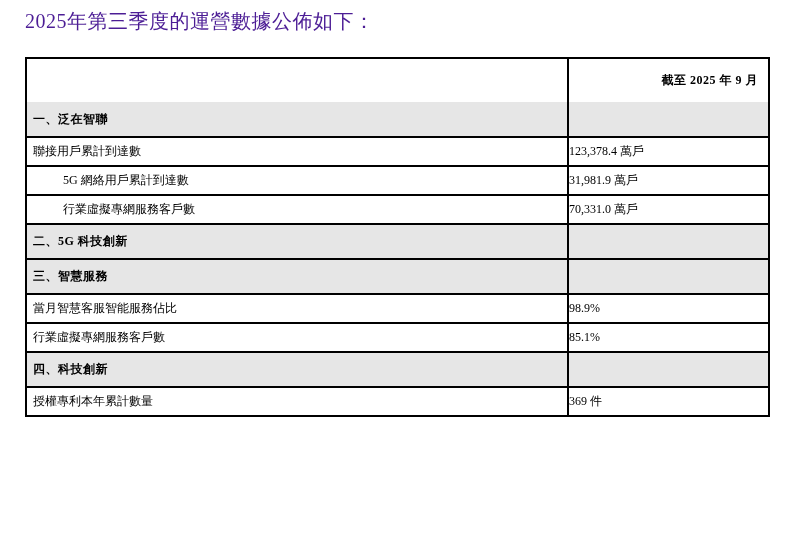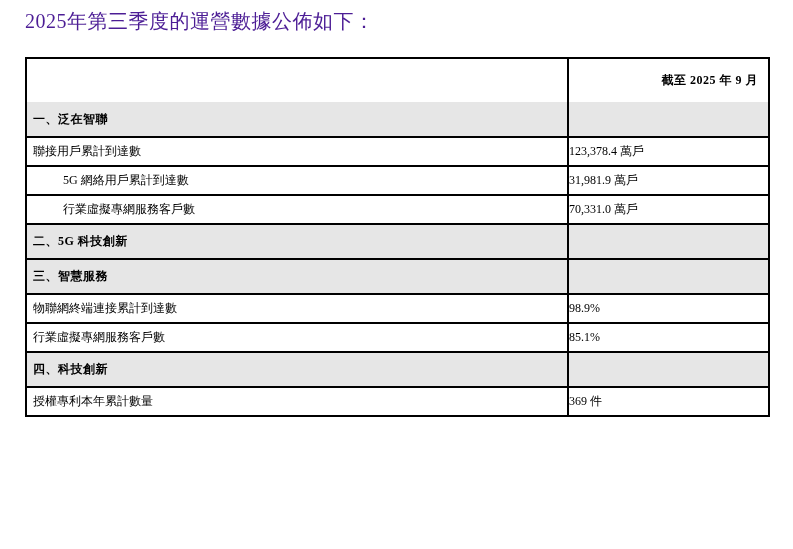--- a/index.html
+++ b/index.html
@@ -92,21 +92,21 @@
     </tr>
     <tr class="section-row">
       <td class="label">二、5G 科技創新</td>
       <td class="value"></td>
     </tr>
     <tr class="section-row">
       <td class="label">三、智慧服務</td>
       <td class="value"></td>
     </tr>
     <tr class="data-row">
-      <td class="label">物聯網終端連接累計到達數</td>
+      <td class="label">當月智慧客服智能服務佔比</td>
       <td class="value">98.9%</td>
     </tr>
     <tr class="data-row">
       <td class="label">行業虛擬專網服務客戶數</td>
       <td class="value">85.1%</td>
     </tr>
     <tr class="section-row">
       <td class="label">四、科技創新</td>
       <td class="value"></td>
     </tr>

